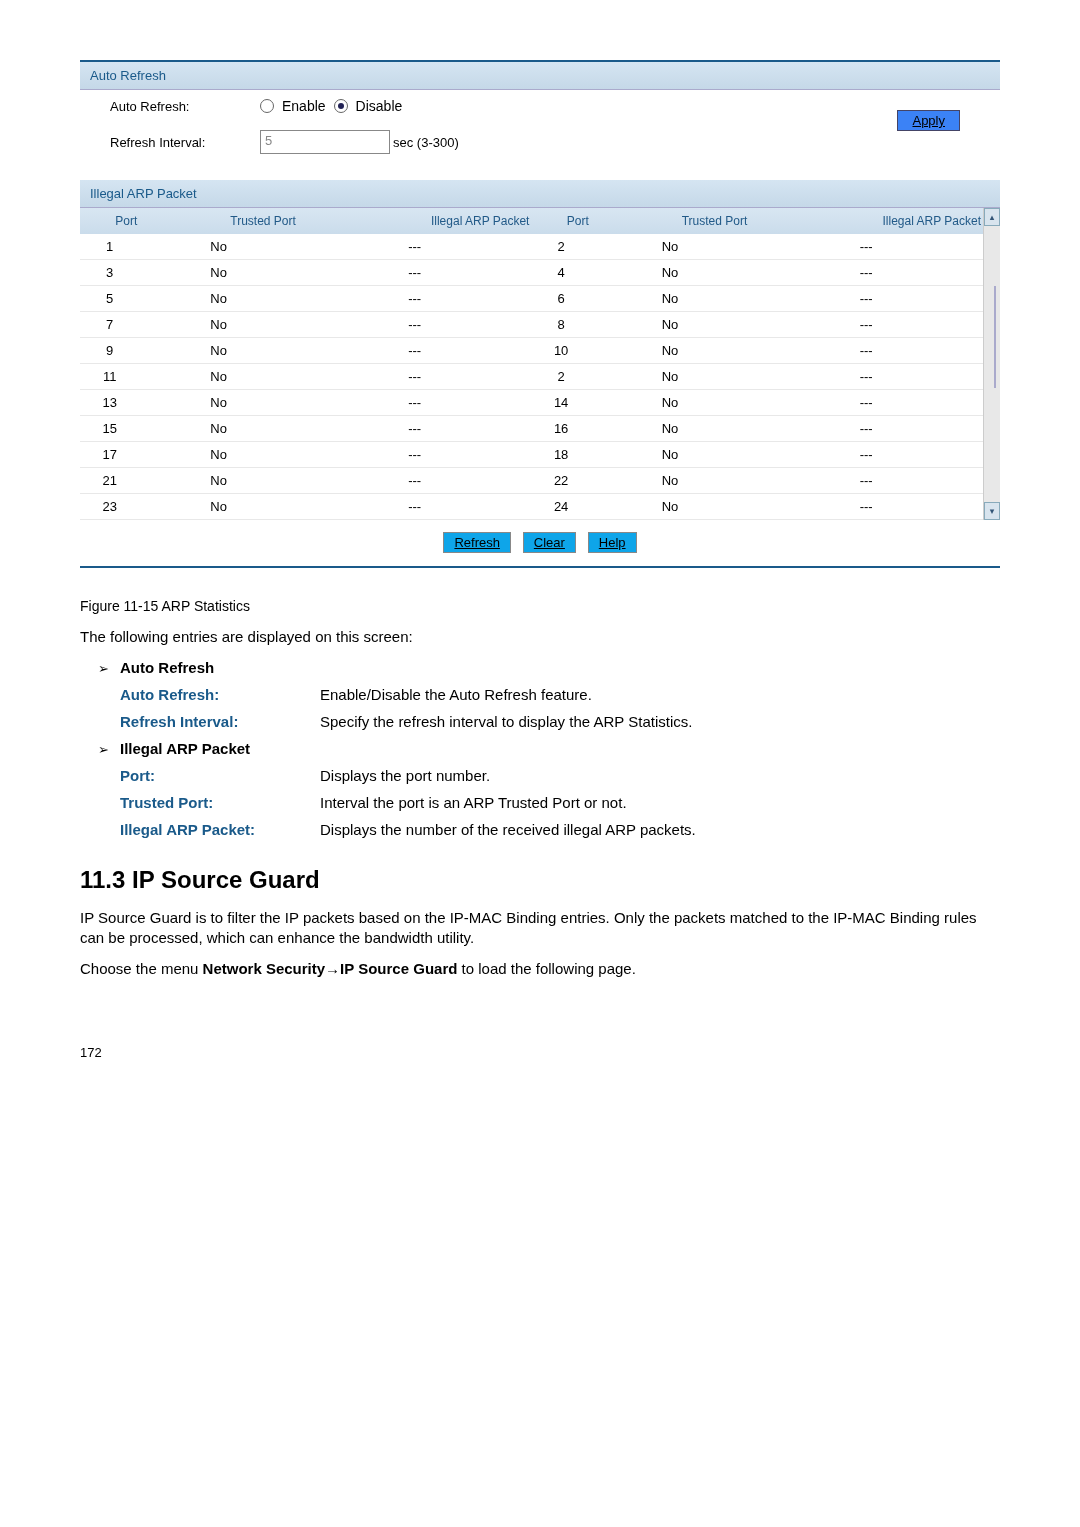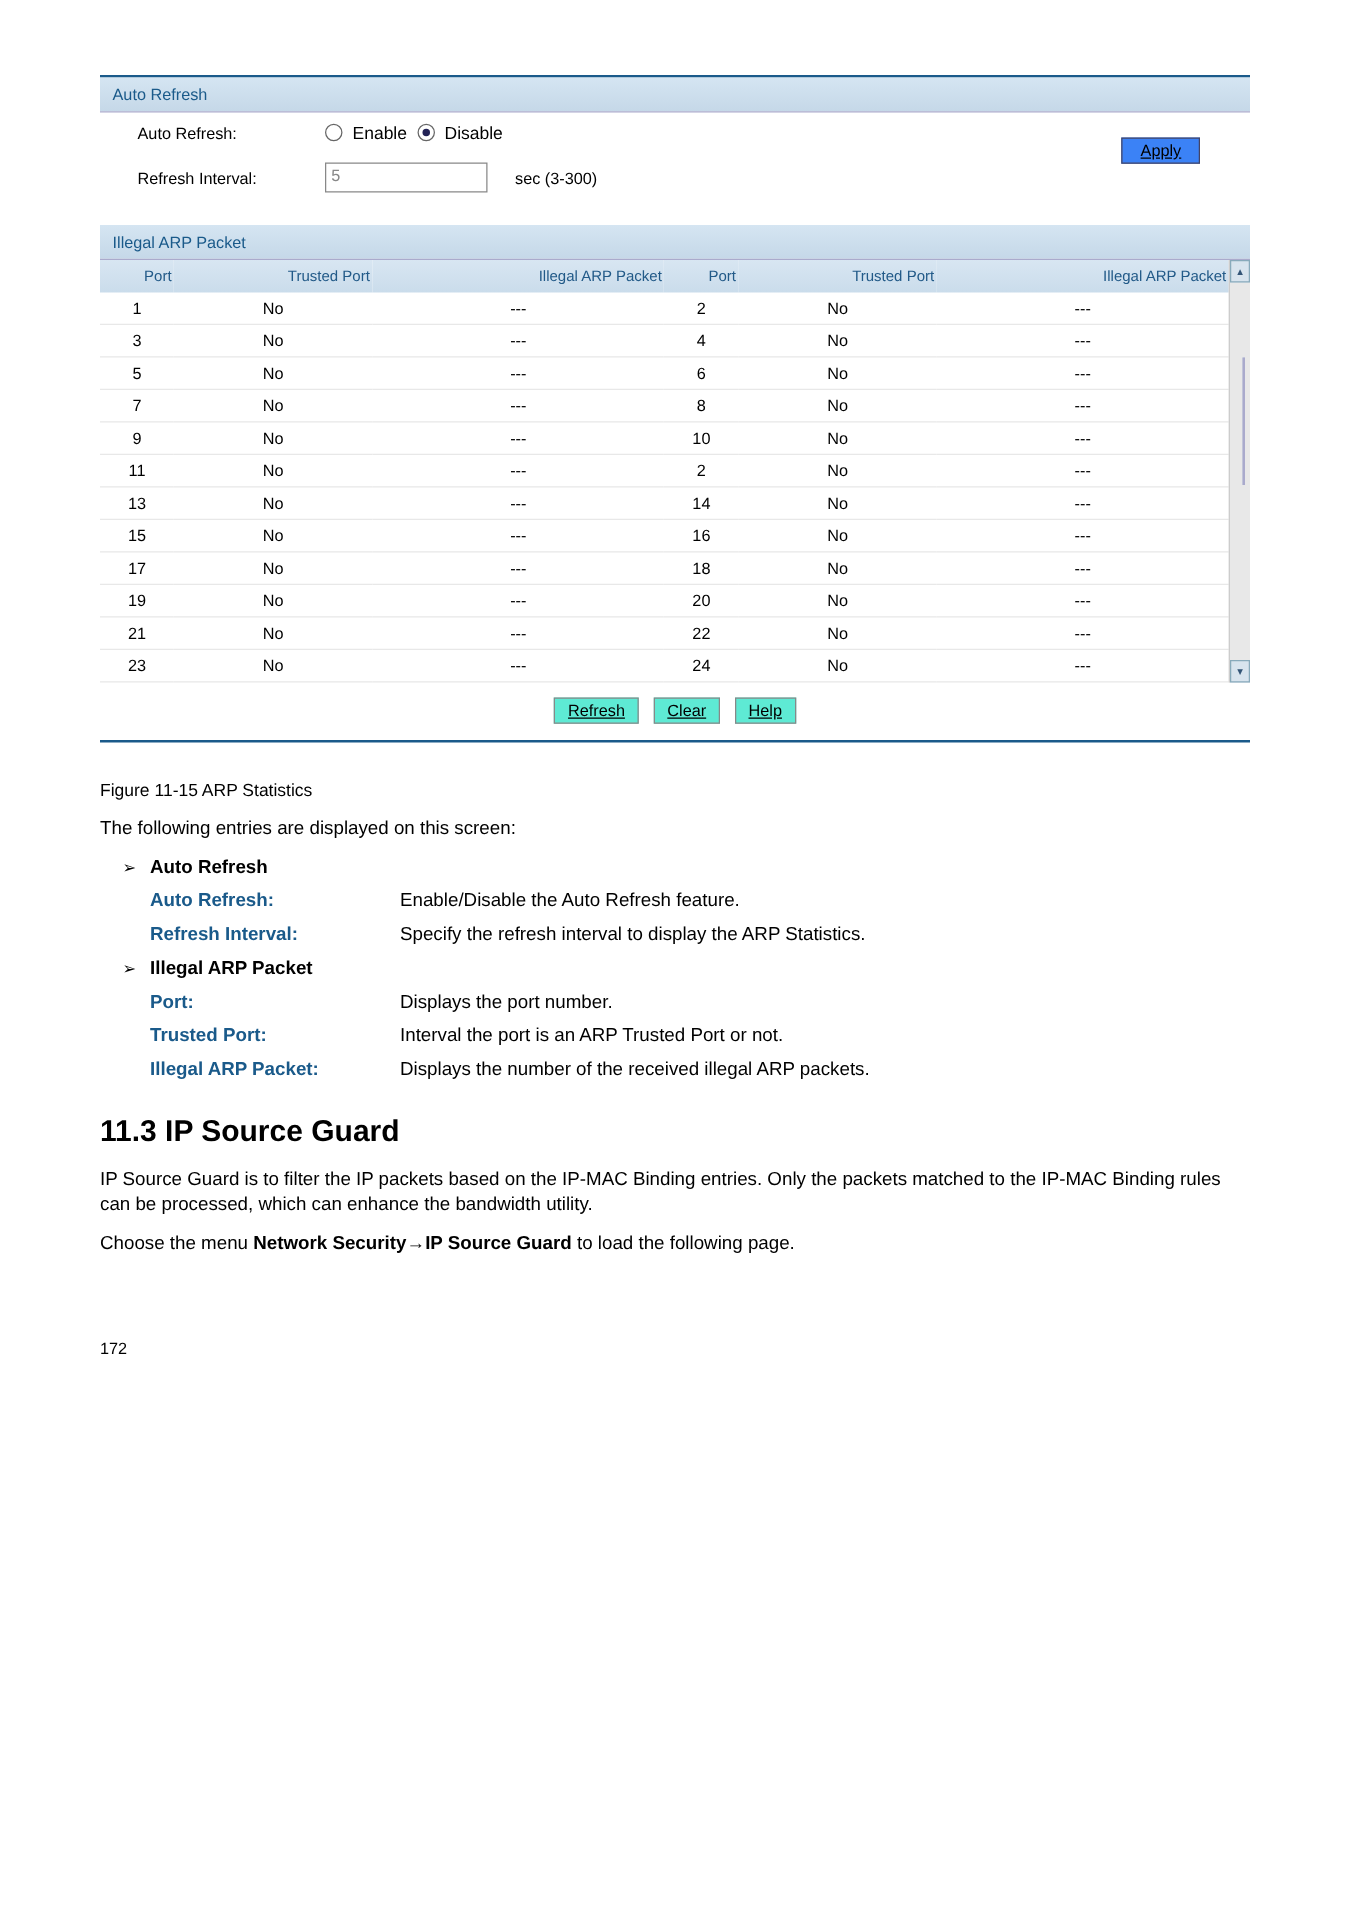--- a/index.html
+++ b/index.html
@@ -57,21 +57,21 @@
   .input-box {
     border: 1px solid #888;
     background: #fff;
     padding: 2px 4px;
     font-size: 13px;
     width: 120px;
     height: 18px;
     color: #888;
   }
   .sec-label {
-    margin-left: 22px;
+    margin-left: 3px;
     font-size: 13px;
   }
   .apply-btn {
     margin-left: auto;
     margin-right: 20px;
     border: 1px solid #446;
     background: #3b82f6;
     padding: 2px 14px;
     font-size: 13px;
     text-decoration: underline;
@@ -126,21 +126,21 @@
     color: #357;
   }
   .scroll-track { flex:1; background: #efefef; position: relative; }
   .scroll-thumb { position: absolute; top: 60px; left: 2px; right:2px; height: 100px; background: #c8d6e4; border: 1px solid #aac; }
   .buttons-row {
     text-align: center;
     padding: 12px 0 8px 0;
   }
   .btn {
     border: 1px solid #888;
-    background: #5eead4;
+    background: #0ea5e9;
     padding: 2px 10px;
     margin: 0 4px;
     font-size: 13px;
     text-decoration: underline;
     cursor: pointer;
   }
   .figure-caption {
     font-size: 14px;
     margin: 10px 0 14px 0;
   }
@@ -265,28 +265,20 @@
           </tr>
           <tr>
             <td>17</td>
             <td>No</td>
             <td>---</td>
             <td>18</td>
             <td>No</td>
             <td>---</td>
           </tr>
           <tr>
-            <td>19</td>
-            <td>No</td>
-            <td>---</td>
-            <td>20</td>
-            <td>No</td>
-            <td>---</td>
-          </tr>
-          <tr>
             <td>21</td>
             <td>No</td>
             <td>---</td>
             <td>22</td>
             <td>No</td>
             <td>---</td>
           </tr>
           <tr>
             <td>23</td>
             <td>No</td>

